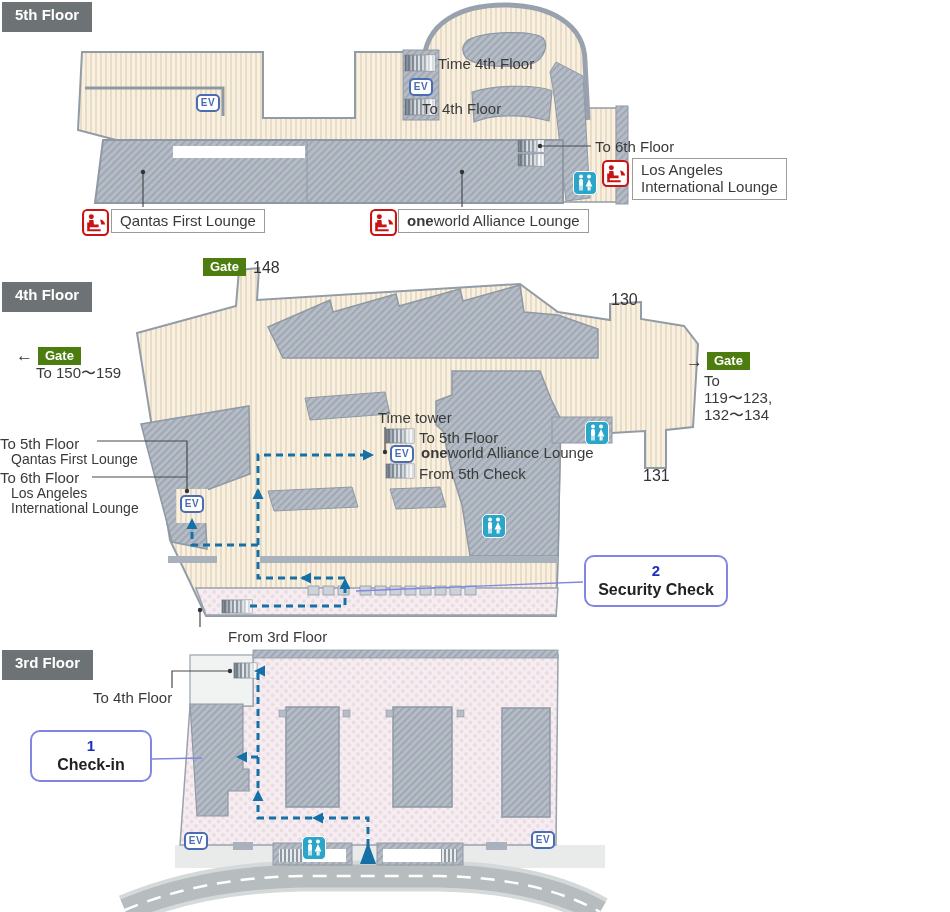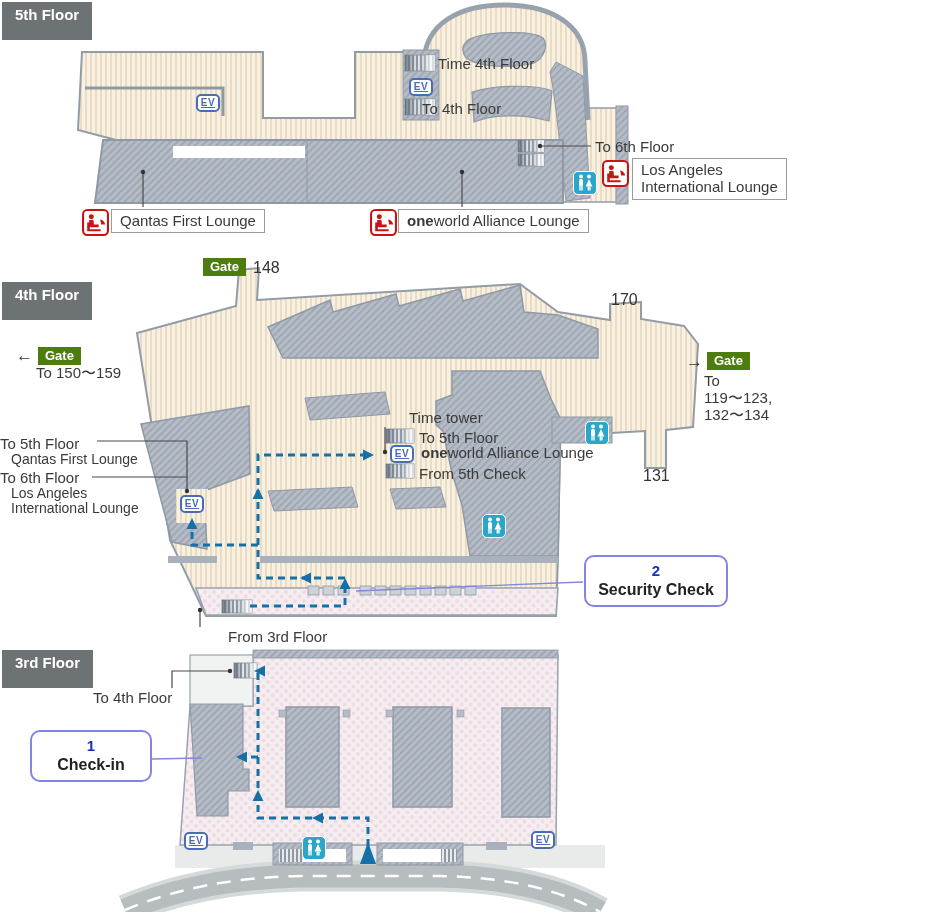--- a/index.html
+++ b/index.html
@@ -4,28 +4,28 @@
 <style>
   html,body{margin:0;padding:0;background:#fff;}
   .stage{position:relative;width:950px;height:912px;background:#fff;overflow:hidden;
          font-family:"Liberation Sans",sans-serif;}
   .map-svg{position:absolute;left:0;top:0;}
   .abs{position:absolute;}
   .lbl{position:absolute;font:15px/1.15 "Liberation Sans",sans-serif;color:#3a3a3a;white-space:nowrap;}
   .lbl.small{font-size:14px;}
   .box{background:#fff;border:1px solid #9b9b9b;padding:2px 8px 3px;}
   .floor-title{position:absolute;background:#6d7275;color:#fff;
-               font:600 15px/1 "Liberation Sans",sans-serif;padding:5px 13px 18px;}
+               font:600 15px/1 "Liberation Sans",sans-serif;padding:5px 13px 10px;}
   .gate-badge{position:absolute;background:#4d7c0f;color:#fff;
               font:bold 13px/1 "Liberation Sans",sans-serif;padding:2px 7px 3px;}
   .gate-num{position:absolute;font:16px/1 "Liberation Sans",sans-serif;color:#333;}
   .gate-arrow{position:absolute;font:17px/1 "Liberation Sans",sans-serif;color:#333;}
   .ev{position:absolute;width:24px;height:18px;box-sizing:border-box;background:#fff;
       border:2px solid #4a6cb3;border-radius:5px;color:#4a6cb3;text-align:center;
-      font:bold 10px/13px "Liberation Sans",sans-serif;letter-spacing:.5px;text-decoration:underline;}
+      font:bold 10px/13px "Liberation Sans",sans-serif;letter-spacing:.5px;}
   .callout{position:absolute;background:#fff;border:2px solid #8186e2;border-radius:10px;
            text-align:center;padding:5px 8px 6px;}
   .callout .num{color:#1b2fc0;font:bold 15px/1.2 "Liberation Sans",sans-serif;}
   .callout .t{color:#222;font:bold 16px/1.2 "Liberation Sans",sans-serif;white-space:nowrap;}
   .bold{font-weight:bold;}
 </style>
 </head>
 <body>
 
 <div class="stage">
@@ -256,40 +256,40 @@
 <svg class="abs" style="left:602px;top:160px;" width="27" height="27">
       <use href="#sym-lounge"></use>
     </svg>
 <div class="lbl box" style="left:632px;top:158px;">
   <div>Los Angeles</div>
   <div>International Lounge</div>
 </div>
 
 <div class="gate-badge" style="left:203px;top:258px;">Gate</div>
 <div class="gate-num" style="left:253px;top:260px;">148</div>
-<div class="gate-num" style="left:611px;top:292px;">170</div>
+<div class="gate-num" style="left:611px;top:292px;">130</div>
 <div class="gate-num" style="left:643px;top:468px;">131</div>
 
 <div class="gate-arrow" style="left:16px;top:347px;">←</div>
 <div class="gate-badge" style="left:38px;top:347px;">Gate</div>
 <div class="lbl" style="left:36px;top:364px;">To 150〜159</div>
 
 <div class="gate-arrow" style="left:686px;top:353px;">→</div>
 <div class="gate-badge" style="left:707px;top:352px;">Gate</div>
 <div class="lbl" style="left:704px;top:372px;">To</div>
 <div class="lbl" style="left:704px;top:389px;">119〜123,</div>
 <div class="lbl" style="left:704px;top:406px;">132〜134</div>
 
 <div class="lbl" style="left:0px;top:435px;">To 5th Floor</div>
 <div class="lbl small" style="left:11px;top:451px;">Qantas First Lounge</div>
 <div class="lbl" style="left:0px;top:469px;">To 6th Floor</div>
 <div class="lbl small" style="left:11px;top:485px;">Los Angeles</div>
 <div class="lbl small" style="left:11px;top:500px;">International Lounge</div>
 
-<div class="lbl" style="left:378px;top:409px;padding-left:31px;">Time tower</div>
+<div class="lbl" style="left:378px;top:409px;">Time tower</div>
 <div class="lbl" style="left:419px;top:429px;">To 5th Floor</div>
 <div class="lbl" style="left:421px;top:444px;"><span class="bold">one</span><span>world Alliance Lounge</span></div>
 <div class="lbl" style="left:419px;top:465px;">From 5th Check</div>
 
 <div class="ev" style="left:180px;top:495px;">EV</div>
 <div class="ev" style="left:390px;top:445px;">EV</div>
 
 <svg class="abs" style="left:585px;top:421px;" width="24" height="24">
       <use href="#sym-wc"></use>
     </svg>

